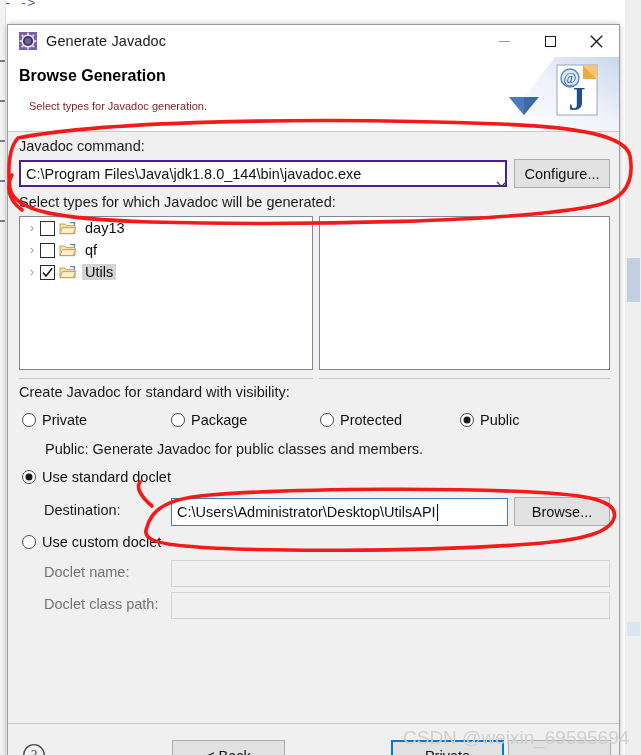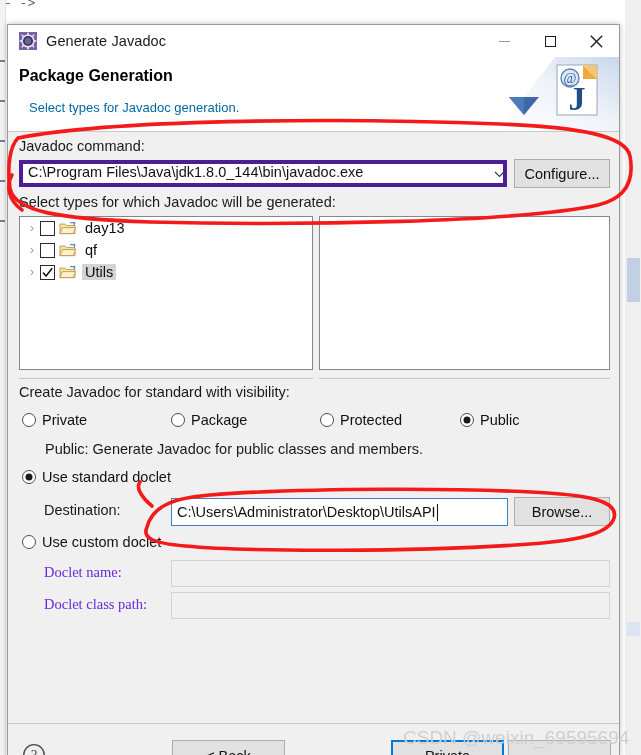--- a/index.html
+++ b/index.html
@@ -130,22 +130,22 @@
   .header-title {
     position: absolute;
     left: 11px; top: 10px;
     font-size: 16px;
     font-weight: bold;
     color: #000;
   }
   .header-sub {
     position: absolute;
     left: 21px; top: 43px;
-    font-size: 13px;
-    color: #0369a1;
+    font-size: 11px;
+    color: #7f1d1d;
   }
   .header-art {
     position: absolute;
     right: 0; top: 0;
     width: 120px; height: 74px;
   }
 
   
   .body {
     position: relative;
@@ -153,30 +153,30 @@
     background: #f0f0f0;
     padding: 0;
   }
 
   .lbl {
     position: absolute;
     font-size: 14.5px;
     color: #1a1a1a;
     white-space: nowrap;
   }
-  .lbl.dim { color: #6d28d9; font-family: Liberation Serif, serif; }
+  .lbl.dim { color: #737373; }
 
   
   .combo {
     position: absolute;
     background: #ffffff;
-    border: 4px solid #4c1d95;
-    box-sizing: border-box;
-    display: flex;
-    align-items: flex-start;
+    border: 2px solid #4c1d95;
+    box-sizing: border-box;
+    display: flex;
+    align-items: center;
   }
   .combo-text {
     font-size: 14.5px;
     color: #111;
     padding-left: 5px;
     white-space: nowrap;
     overflow: hidden;
   }
   .combo-arrow {
     margin-left: auto;
@@ -384,21 +384,21 @@
         <div class="win-btn close">
           <svg class="glyph-close" width="13" height="13" viewBox="0 0 13 13">
             <line x1="0.8" y1="0.8" x2="12.2" y2="12.2" stroke="#1a1a1a" stroke-width="1.3"></line>
             <line x1="12.2" y1="0.8" x2="0.8" y2="12.2" stroke="#1a1a1a" stroke-width="1.3"></line>
           </svg>
         </div>
       </div>
     </div>
 
     <div class="header">
-      <div class="header-title">Package Generation</div>
+      <div class="header-title">Browse Generation</div>
       <div class="header-sub">Select types for Javadoc generation.</div>
       <div class="header-art">
         <svg width="120" height="74" viewBox="0 0 120 74">
           <defs>
             <linearGradient id="hgrad" x1="0" y1="1" x2="1" y2="0">
               <stop offset="0%" stop-color="#ffffff"></stop>
               <stop offset="55%" stop-color="#eef2f9"></stop>
               <stop offset="100%" stop-color="#c9d7ec"></stop>
             </linearGradient>
           </defs>

